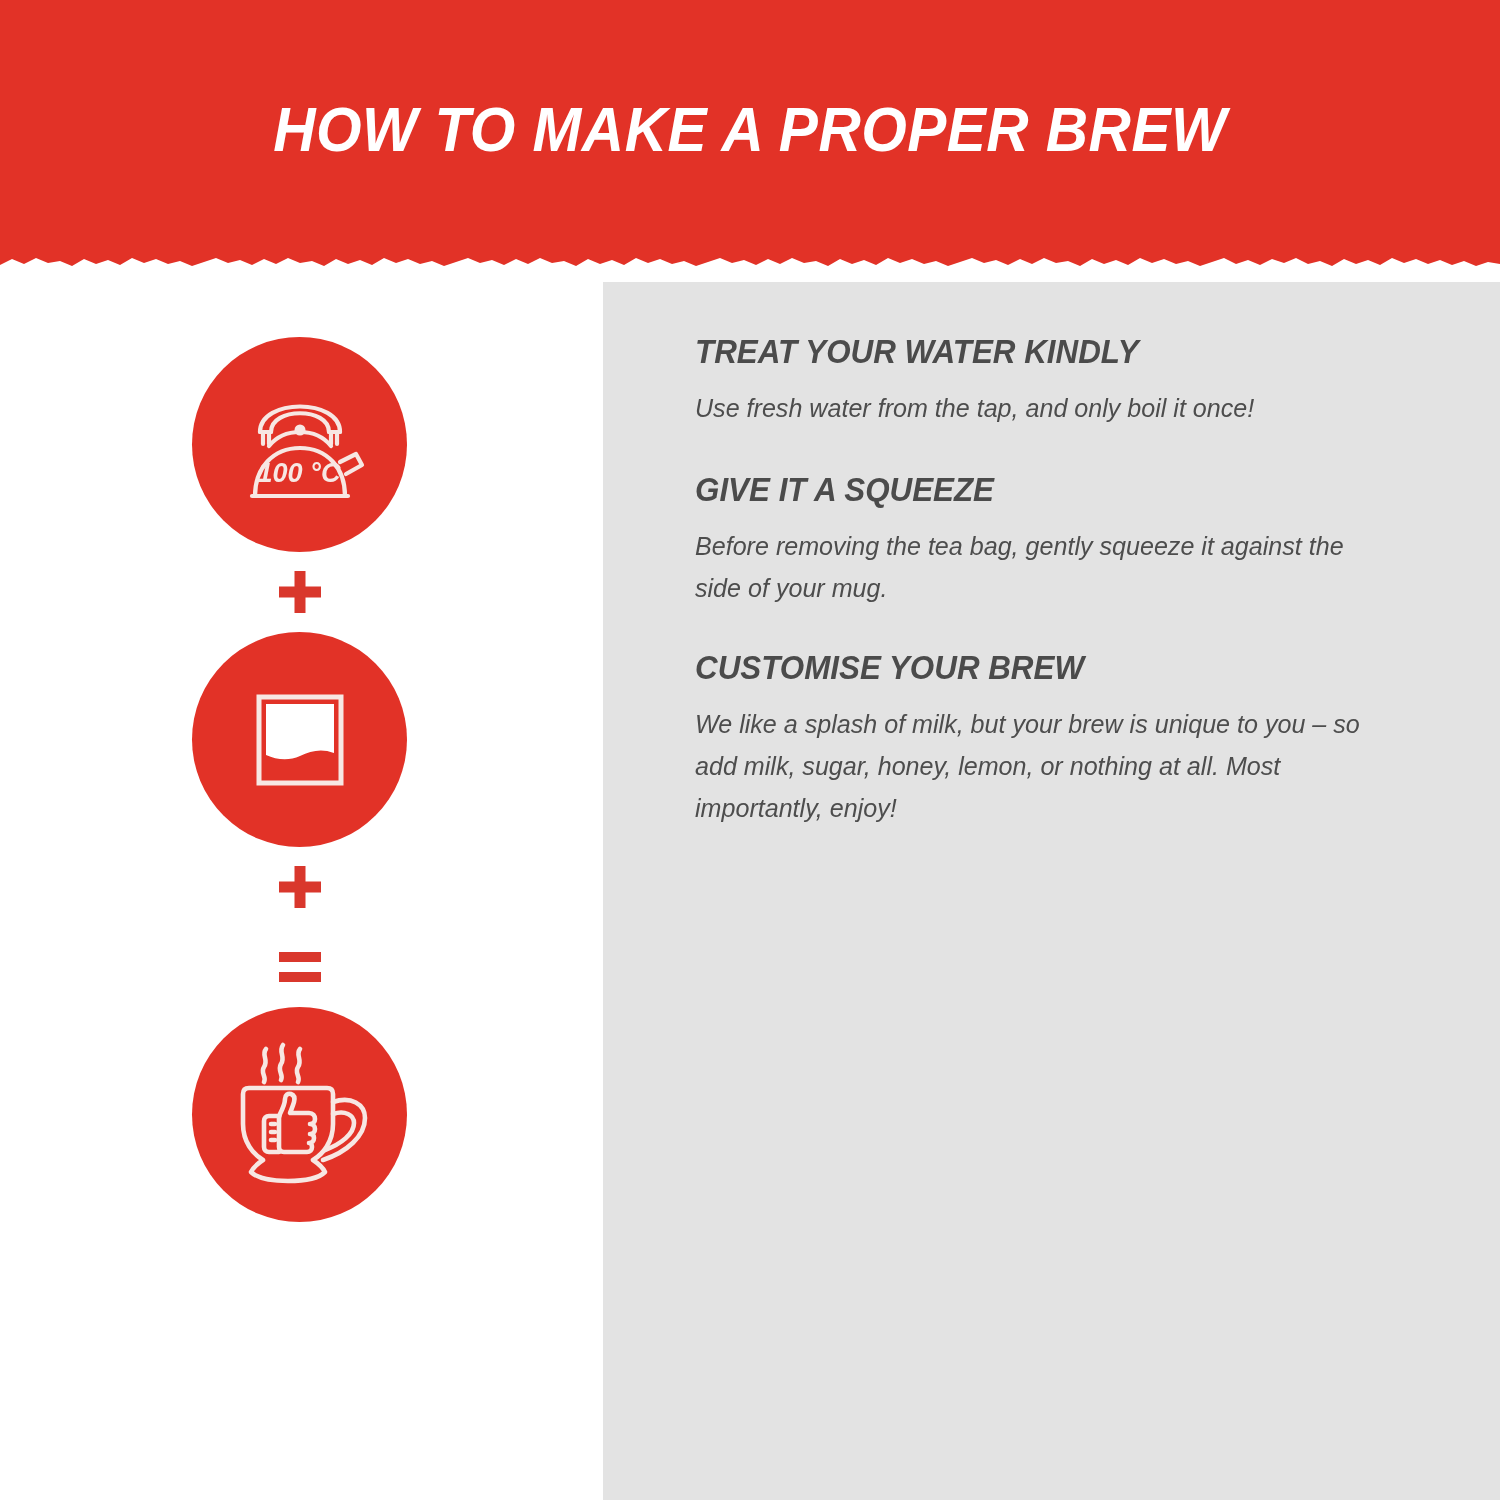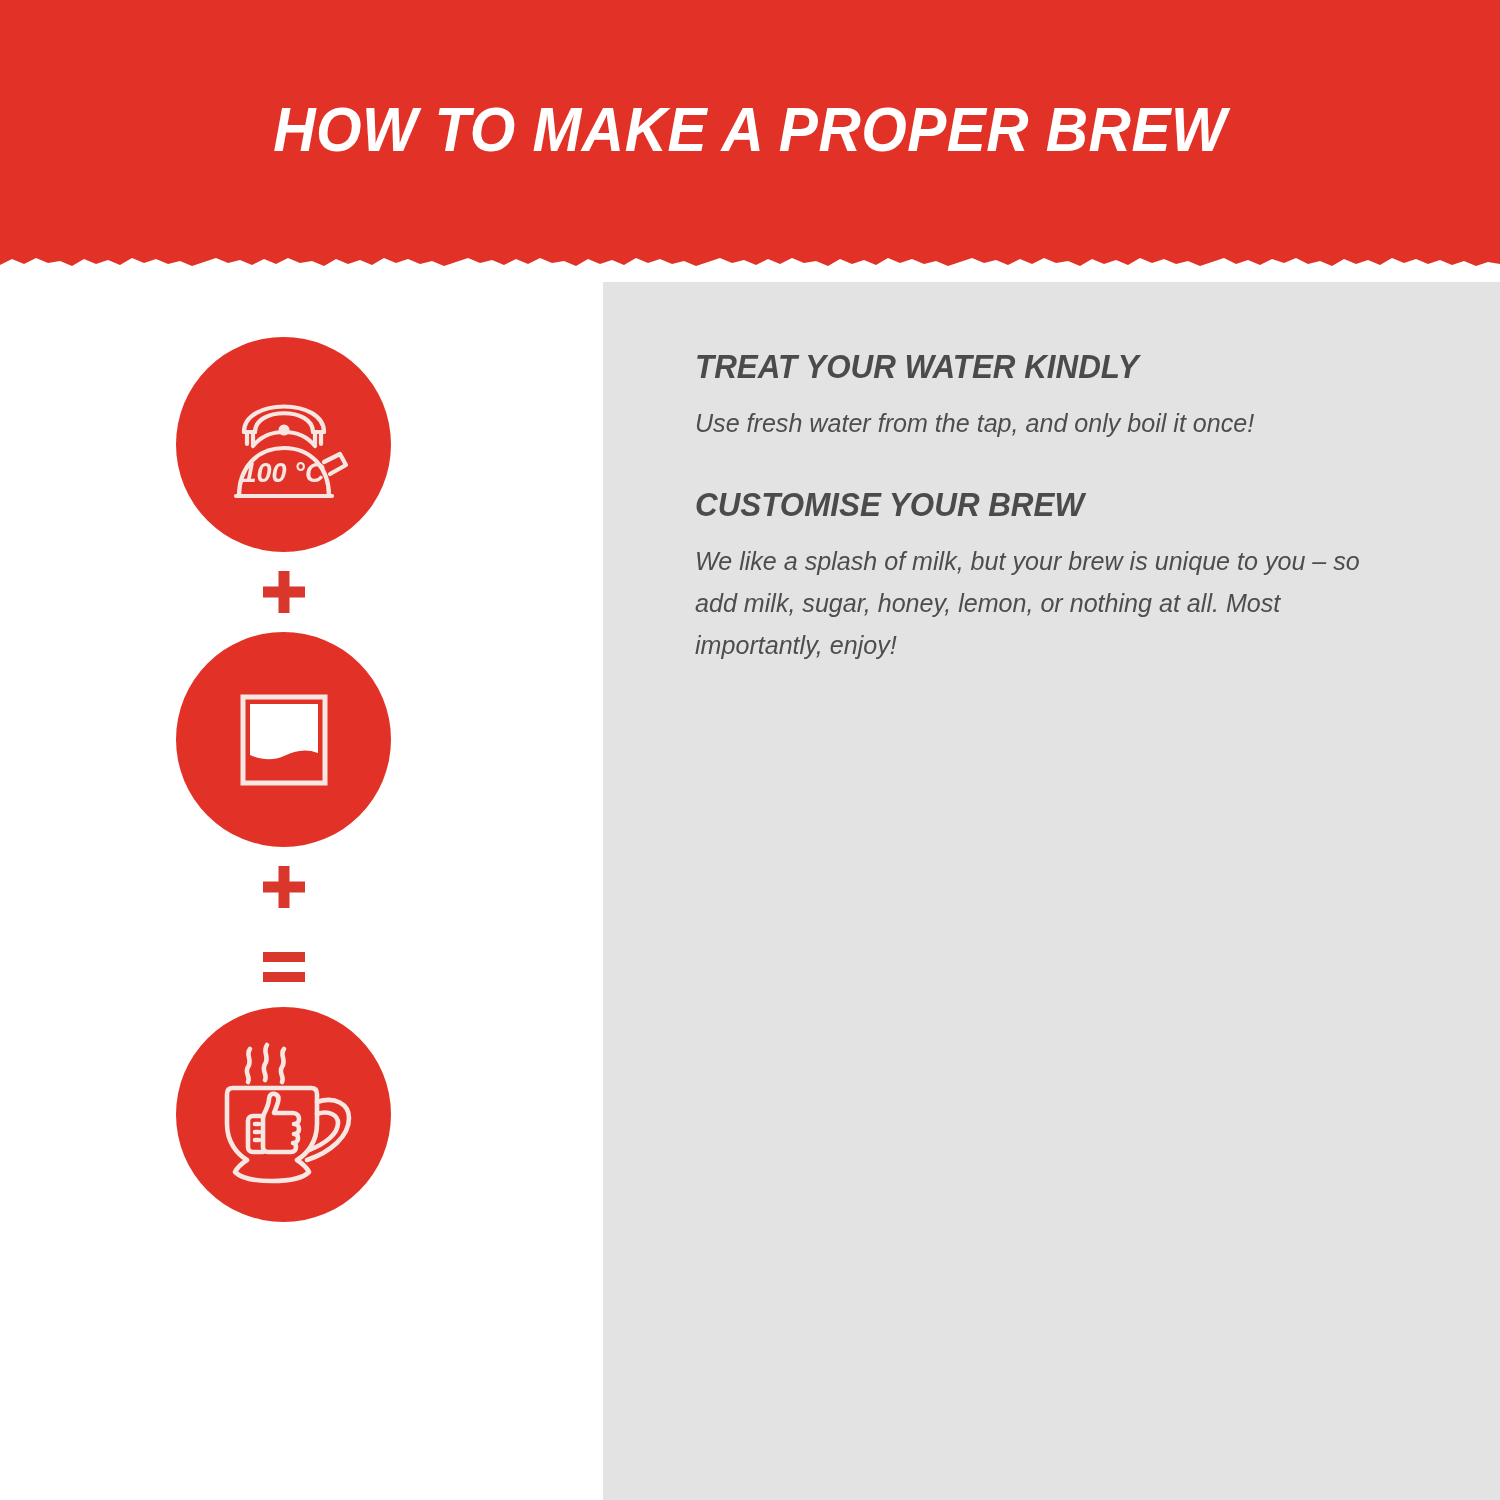--- a/index.html
+++ b/index.html
@@ -65,21 +65,21 @@
     line-height: 1;
     font-family: "Liberation Sans", sans-serif;
     white-space: nowrap;
     transform: scaleX(0.93);
     transform-origin: center center;
   }
 
   
   .icon-column {
     position: absolute;
-    left: 176px;
+    left: 192px;
     top: 337px;
     width: 215px;
   }
   .icon-circle {
     position: relative;
     width: 215px;
     height: 215px;
     border-radius: 50%;
     background: #e23227;
     display: flex;
@@ -95,21 +95,21 @@
     display: flex;
     align-items: center;
     justify-content: center;
   }
   .operator svg { display: block; }
 
   
   .steps {
     position: absolute;
     left: 695px;
-    top: 348px;
+    top: 333px;
     width: 716px;
   }
   .step {
     margin-bottom: 34px;
   }
   .step:last-child { margin-bottom: 0; }
   .step-title {
     color: #4b4b4b;
     font-size: 33px;
     font-weight: bold;
@@ -262,20 +262,24 @@
 
   <div class="steps">
 
     <div class="step s0">
       <div class="step-title">TREAT YOUR WATER KINDLY</div>
       <div class="step-body">Use fresh water from the tap, and only boil it once!</div>
     </div>
 
 
 
+    <div class="step s3">
+      <div class="step-title">GIVE IT A SQUEEZE</div>
+      <div class="step-body">Before removing the tea bag, gently squeeze it against the side of your mug.</div>
+    </div>
 
     <div class="step">
       <div class="step-title">CUSTOMISE YOUR BREW</div>
       <div class="step-body">We like a splash of milk, but your brew is unique to you – so add milk, sugar, honey, lemon, or nothing at all. Most importantly, enjoy!</div>
     </div>
 
   </div>
 
 </div>
 

